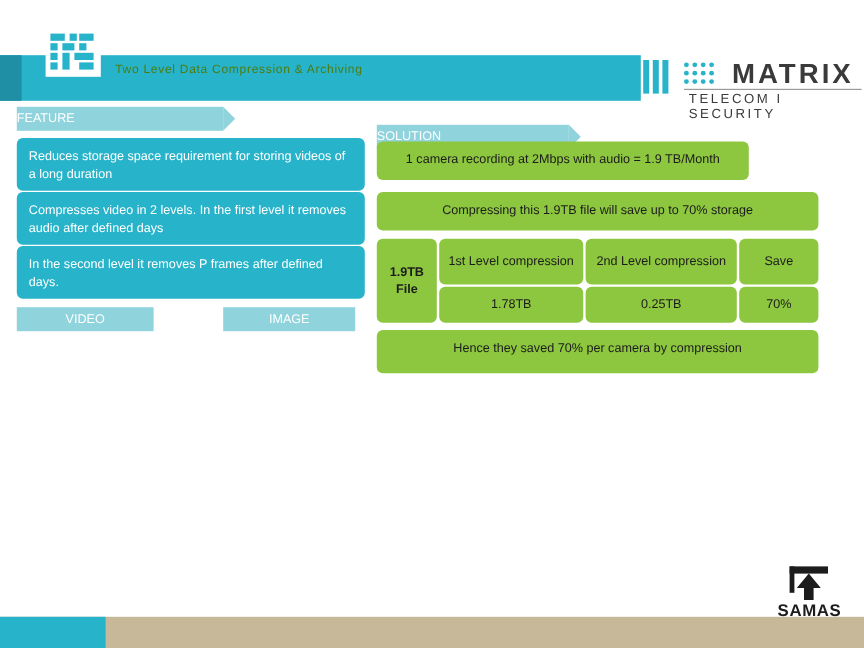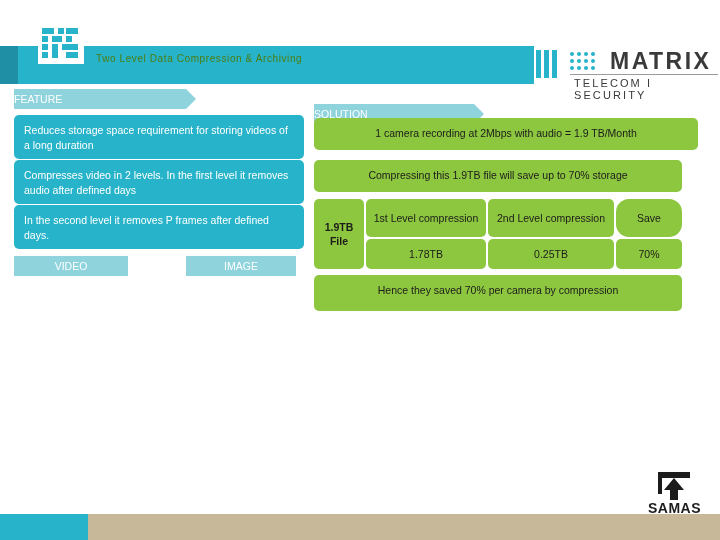--- a/index.html
+++ b/index.html
@@ -172,21 +172,21 @@
     position: absolute;
     background: #8dc63f;
     color: #1c1c1c;
     border-radius: 5px;
     font-size: 10.5px;
     line-height: 15px;
     box-sizing: border-box;
     padding: 8px 10px;
     text-align: center;
   }
-  .gcard-1 { left: 314px; top: 118px; width: 384px; height: 32px; }
+  .gcard-1 { left: 314px; top: 118px; width: 310px; height: 32px; }
   .gcard-2 { left: 314px; top: 160px; width: 368px; height: 32px; }
   .gcard-bottom { left: 314px; top: 275px; width: 368px; height: 36px; }
 
   
   .tbl-cell {
     position: absolute;
     background: #8dc63f;
     color: #1c1c1c;
     border-radius: 5px;
     box-sizing: border-box;
@@ -194,21 +194,21 @@
     line-height: 14px;
     text-align: center;
     display: flex;
     align-items: center;
     justify-content: center;
     padding: 2px 4px;
   }
   .tbl-file { left: 314px; top: 199px; width: 50px; height: 70px; font-weight: bold; }
   .tbl-h1 { left: 366px; top: 199px; width: 120px; height: 38px; }
   .tbl-h2 { left: 488px; top: 199px; width: 126px; height: 38px; }
-  .tbl-save { left: 616px; top: 199px; width: 66px; height: 38px; border-radius: 13px; }
+  .tbl-save { left: 616px; top: 199px; width: 66px; height: 38px; }
   .tbl-v1 { left: 366px; top: 239px; width: 120px; height: 30px; }
   .tbl-v2 { left: 488px; top: 239px; width: 126px; height: 30px; }
   .tbl-v3 { left: 616px; top: 239px; width: 66px; height: 30px; }
 
   
   .blabel {
     position: absolute;
     height: 20px;
     background: #8fd3dd;
     color: #ffffff;

